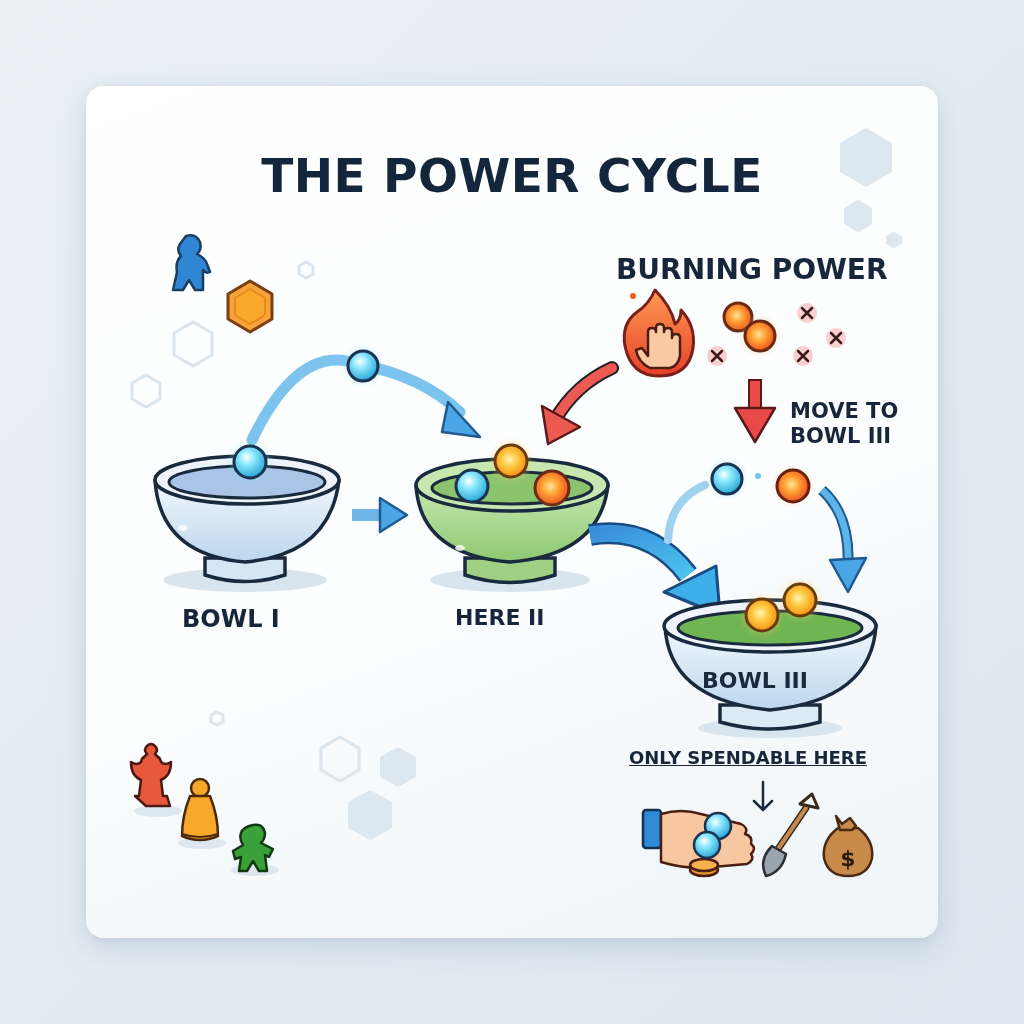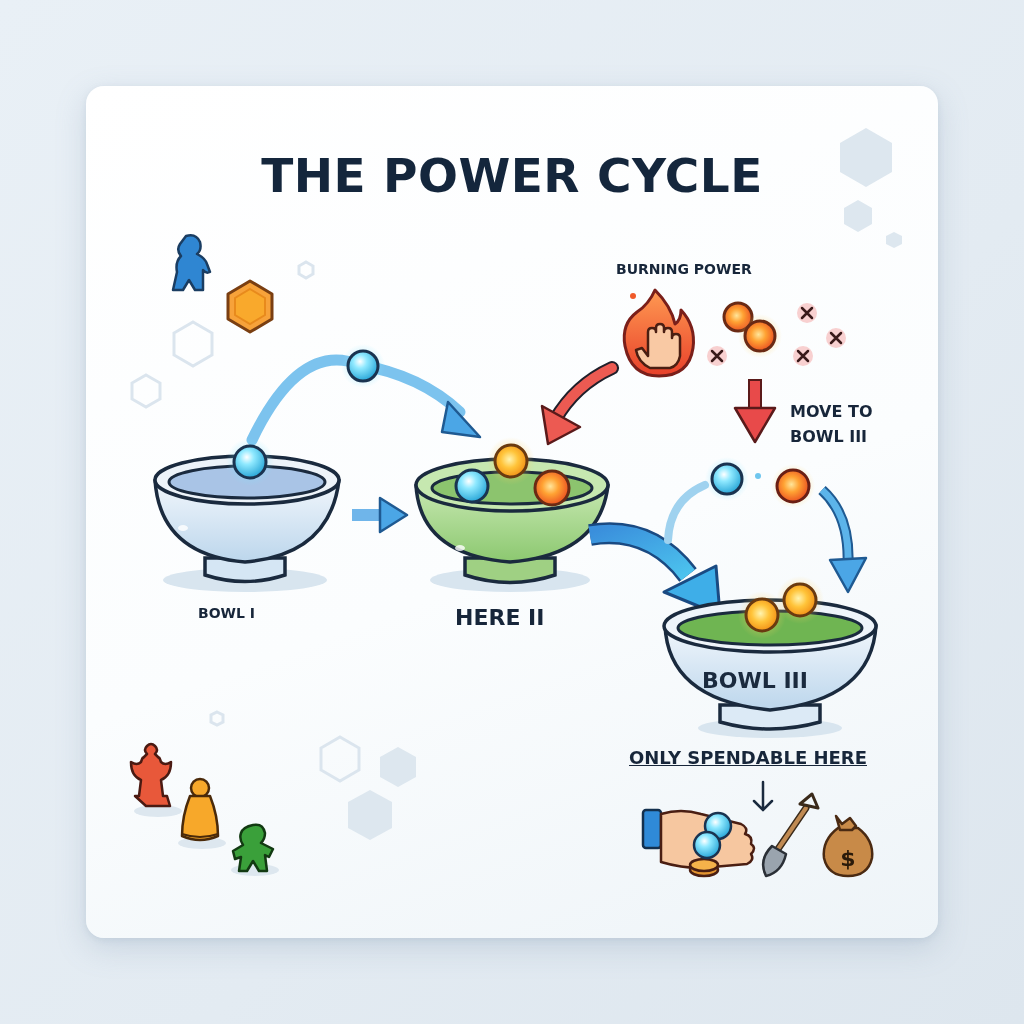--- a/index.html
+++ b/index.html
@@ -241,24 +241,24 @@
     <path d="M182,834 q18,6 36,0" fill="none" stroke="#4a2a0a" stroke-width="2"></path>
   </g>
   <g>
     <ellipse cx="255" cy="870" rx="24" ry="6" fill="#dde7ef"></ellipse>
     <path d="M253,825 q10,-2 12,8 q0,6 -4,10 l12,6 l-4,8 l-4,-2 l2,16 l-8,0 l-6,-10 l-6,10 l-8,0 l2,-14 l-6,2 l-2,-8 l10,-6 q-4,-6 -2,-12 q2,-6 12,-8 z" fill="#3aa03a" stroke="#123a12" stroke-width="2.5" stroke-linejoin="round"></path>
   </g>
 </svg>
 
 <div class="title">THE POWER CYCLE</div>
 
-<div class="lbl" style="left:616px; top:261px; font-size:14px;">BURNING POWER</div>
-
-<div style="position:absolute; left:790px; top:399px; font-family:'DejaVu Sans',sans-serif; font-weight:bold; font-size:16px; color:#17263a; line-height:25px;">
+<div class="lbl" style="left:616px; top:253px; font-size:28px;">BURNING POWER</div>
+
+<div style="position:absolute; left:790px; top:399px; font-family:'DejaVu Sans',sans-serif; font-weight:bold; font-size:21px; color:#17263a; line-height:25px;">
   <div>MOVE TO</div>
   <div>BOWL III</div>
 </div>
 
-<div class="lbl" style="left:198px; top:605px; font-size:14px;">BOWL I</div>
+<div class="lbl" style="left:182px; top:605px; font-size:24px;">BOWL I</div>
 <div class="lbl" style="left:455px; top:605px; font-size:22px;">HERE II</div>
 <div class="lbl" style="left:702px; top:668px; font-size:22px; color:#1a2a3e;">BOWL III</div>
 
 <div class="lbl" style="left:629px; top:747px; font-size:18px;text-decoration:underline;">ONLY SPENDABLE HERE</div>
 
 </body></html>

